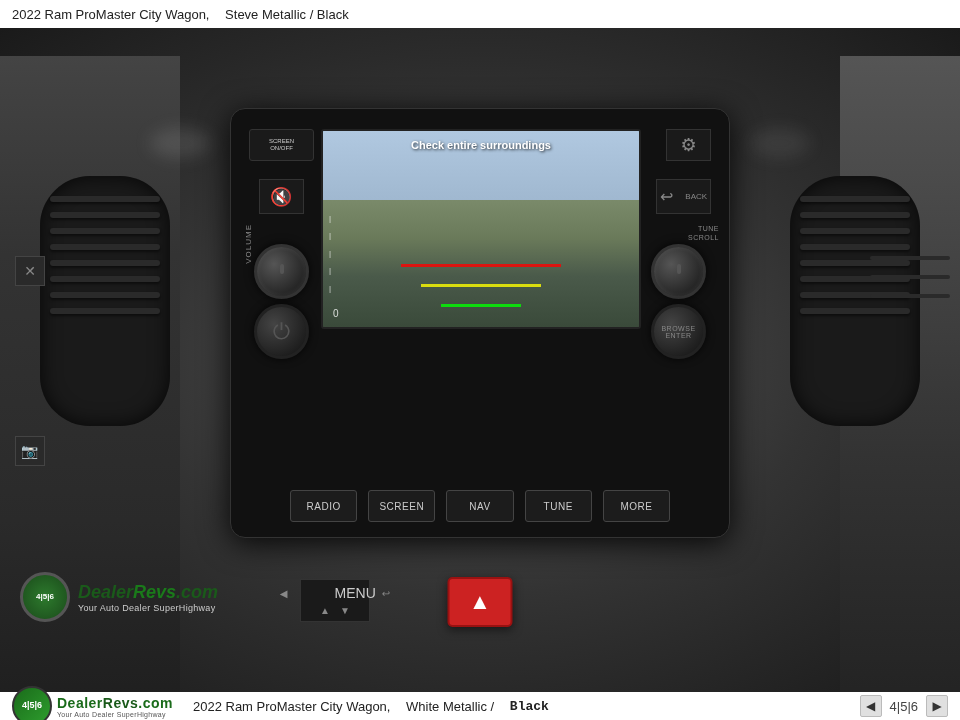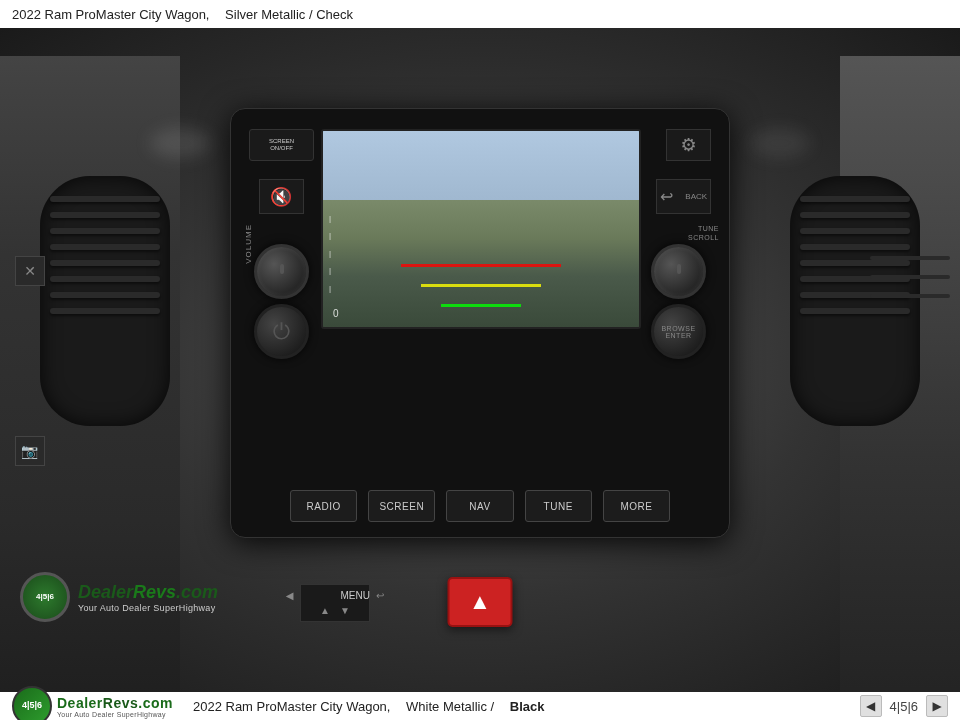--- a/index.html
+++ b/index.html
@@ -557,20 +557,21 @@
       color: #1a5a1a;
     }
     .watermark-sub {
       font-size: 9px;
       color: #ccc;
       letter-spacing: 0.3px;
     }
 
     .color-tag {
       font-weight: bold;
+      font-family: Liberation Mono, monospace;
     }
 
     
     .ambient-light-left {
       position: absolute;
       top: 100px;
       left: 150px;
       width: 60px;
       height: 30px;
       background: rgba(200,200,200,0.15);
@@ -587,21 +588,21 @@
       border-radius: 50%;
       filter: blur(8px);
     }
   </style>
 </head>
 <body>
 
 <div class="top-bar">
   <span class="top-bar-title">2022 Ram ProMaster City Wagon,</span>
   <span class="top-bar-separator">&nbsp;</span>
-  <span class="top-bar-title">Silver Metallic / Check</span>
+  <span class="top-bar-title">Steve Metallic / Black</span>
 </div>
 
 <div class="car-photo">
 
   <div class="bg-scene"></div>
 
   <div class="left-dash">
     <div class="vent-left">
       <div class="vent-slats">
         <div class="vent-slat"></div>
@@ -666,20 +667,21 @@
 
     <div class="infotainment-screen">
       <div class="backup-cam">
         <div class="cam-sky"></div>
         <div class="cam-ground"></div>
         <div class="cam-parking-lines">
           <div class="parking-line-green"></div>
           <div class="parking-line-yellow"></div>
           <div class="parking-line-red"></div>
         </div>
+        <div class="cam-warning-text">Check entire surroundings</div>
 
         <div style="position:absolute;left:6px;bottom:15%;font-size:8px;color:rgba(255,255,255,0.7);line-height:2.2;">
           <div>|</div>
           <div>|</div>
           <div>|</div>
           <div>|</div>
           <div>|</div>
         </div>
 
         <div style="position:absolute;left:10px;bottom:8px;font-size:10px;color:rgba(255,255,255,0.8);">0</div>
@@ -723,21 +725,21 @@
       </div>
     </div>
 
   </div>
 
   <div style="position:absolute;bottom:50px;left:50%;transform:translateX(-50%);width:600px;height:90px;">
 
     <div style="position:absolute;left:120px;bottom:20px;display:flex;flex-direction:column;align-items:center;background:#1a1a1a;border:1px solid #333;padding:5px 10px;width:70px;">
       <div style="display:flex;align-items:center;gap:6px;">
         <span style="font-size:10px;color:#888;">◀</span>
-        <span style="font-size:10px;color:#ccc;margin-left:41px;">MENU</span>
+        <span style="font-size:14px;color:#ccc;margin-left:41px;">MENU</span>
         <span style="font-size:10px;color:#888;">↩</span>
       </div>
       <div style="display:flex;align-items:center;gap:10px;margin-top:4px;">
         <span style="font-size:10px;color:#888;">▲</span>
         <span style="font-size:10px;color:#888;">▼</span>
       </div>
     </div>
 
     <div style="position:absolute;left:50%;transform:translateX(-50%);bottom:15px;width:65px;height:50px;background:#cc2222;border:2px solid #991111;border-radius:5px;display:flex;align-items:center;justify-content:center;cursor:pointer;box-shadow:0 3px 10px rgba(0,0,0,0.5);">
       <span style="font-size:22px;color:#fff;">▲</span>

